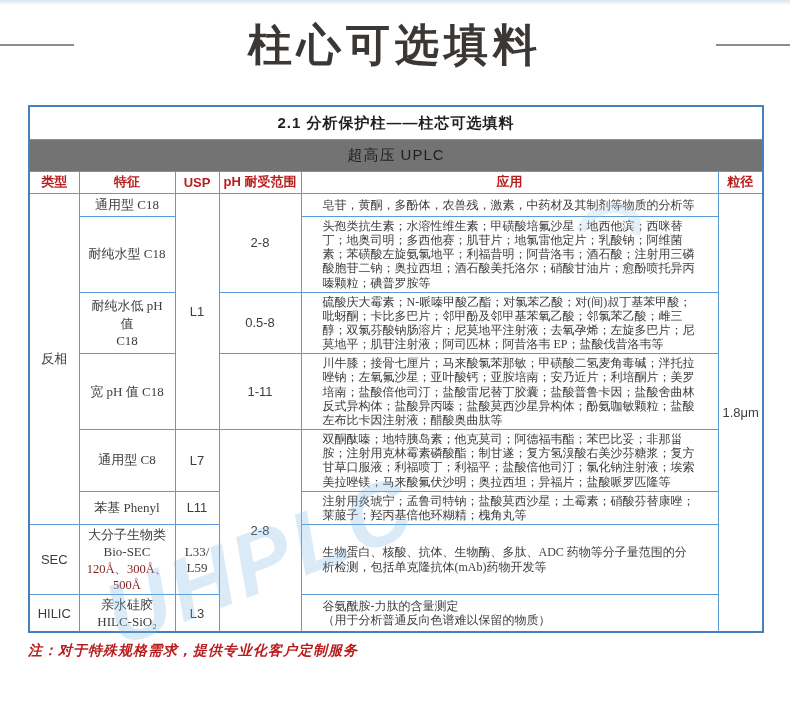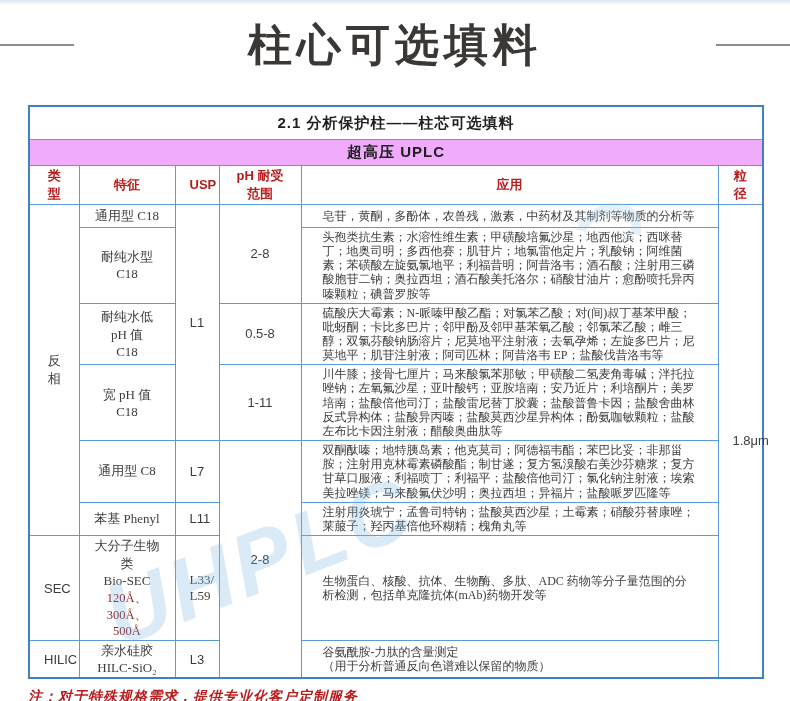--- a/index.html
+++ b/index.html
@@ -50,24 +50,24 @@
   }
   table {
     width:734px; border-collapse:collapse;
     border:2px solid #4381bd;
     background:transparent;
     table-layout:fixed;
   }
   td {
     border:1px solid #5b9bd5;
     text-align:center; vertical-align:middle;
-    color:#3d3d3d; font-size:13px; padding:1px 14px;
+    color:#3d3d3d; font-size:13px; padding:1px 4px;
   }
   tr.h1 td { height:33px; font-weight:bold; font-size:15px; color:#1f1f1f; background:#ffffff; letter-spacing:1px; }
-  tr.h2 td { height:26px; font-weight:bold; font-size:15px; color:#1f1f1f; background:#f0abfc; letter-spacing:1px; }
+  tr.h2 td { height:32px; font-weight:normal; font-size:15px; color:#1f1f1f; background:#737373; letter-spacing:1px; }
   tr.cols td { height:22px; font-weight:bold; font-size:13px; color:#b91c1c; }
   td.app { text-align:left; padding:2px 21px; font-size:12px; line-height:1.18; }
   td.feat { font-size:13px; }
   .pre { white-space:pre-line;font-family:Liberation Serif, serif; }
   .feat-sub { color:#7f1d1d; font-size:12.5px; margin-top:1px; }
   .r1 td { height:23px; }
   .r2 td { height:63px; }
   .r3 td { height:58px; }
   .r4 td { height:74px; }
   .r5 td { height:61px; }

